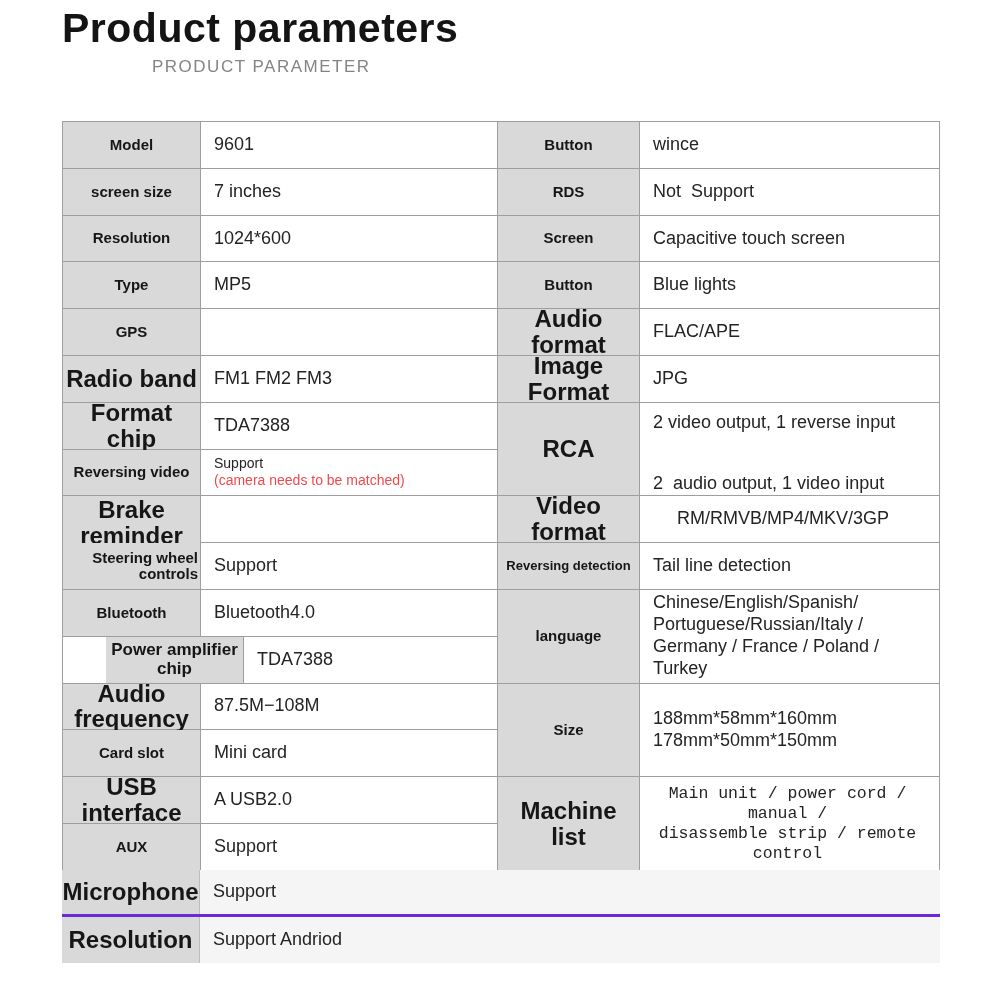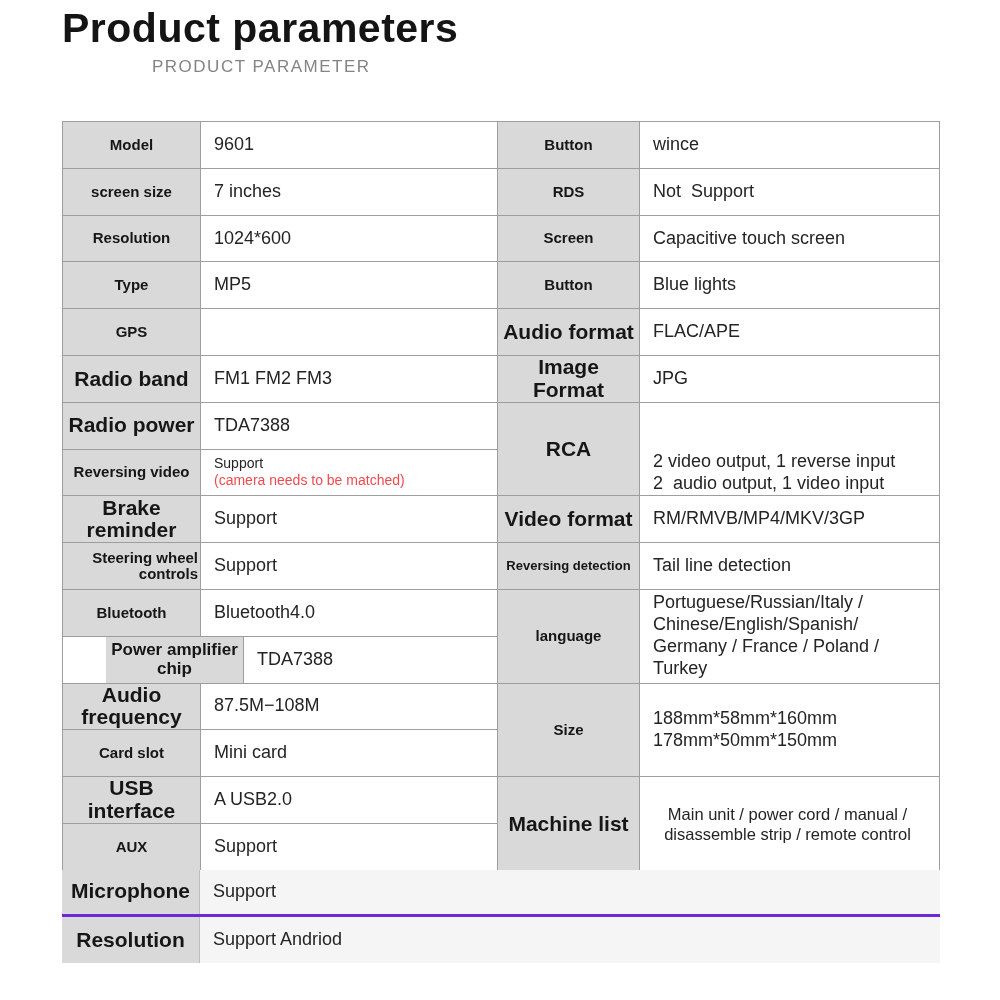--- a/index.html
+++ b/index.html
@@ -32,28 +32,28 @@
   }
   #left-table  .lbl { width:138px; }
   #right-table .lbl { width:142px; }
 
   .val {
     flex:1; display:flex; flex-direction:column; justify-content:center;
     padding-left:13px; padding-right:4px;
     font-size:18px; color:#242424; background:#ffffff;
     line-height:1.22; white-space:pre-wrap;
   }
-  .val.v-top { justify-content:flex-end; padding-top:9px; }
-  .val.v-center { padding-left:0; text-align:center; }
+  .val.v-top { justify-content:space-between; padding-top:9px; }
+  .val.v-center { padding-left:0; text-align:center;font-family:Liberation Mono, monospace; }
   .val.vz-sm { font-size:14px; }
   .val.vz-md { font-size:16.5px; }
   .val .note { color:#f2484e; }
 
   .lz-lg  { font-size:15px; }
-  .lz-md  { font-size:21px; }
+  .lz-md  { font-size:24px; }
   .lz-sm2 { font-size:17px; }
   .lz-sm  { font-size:15px;text-align:right; }
   .lz-xs  { font-size:13px; padding:0; }
 
   .bottom-rows { position:absolute; left:62px; width:878px; top:869.8px; }
   .b-row { display:flex; height:46.8px; border-bottom:3px solid #6d28d9; }
   .b-row:last-child { border-bottom:none; }
   .b-row .lbl { width:138px; border-right:1px solid #bdbdbd; background:#d9d9d9; }
   .b-row .bval {
     flex:1; background:#f5f5f5; display:flex; align-items:center;
@@ -85,28 +85,28 @@
         <div class="val"><span>MP5</span></div>
       </div>
       <div class="t-row" style="height: 46.8px;">
         <div class="lbl lz-lg">GPS</div>
       </div>
       <div class="t-row" style="height: 46.8px;">
         <div class="lbl lz-md">Radio band</div>
         <div class="val"><span>FM1 FM2 FM3</span></div>
       </div>
       <div class="t-row" style="height: 46.8px;">
-        <div class="lbl lz-md">Radio power</div>
+        <div class="lbl lz-md">Format chip</div>
         <div class="val"><span>TDA7388</span></div>
       </div>
       <div class="t-row" style="height: 46.8px;">
         <div class="lbl lz-lg">Reversing video</div>
         <div class="val vz-sm"><span>Support </span><span class="note">(camera needs to be matched)</span></div>
       </div>
-      <div class="t-row" style="height: 46.8px;">
+      <div class="t-row" style="height: 46.8px; flex-direction: column;">
         <div class="lbl lz-md">Brake reminder</div>
         <div class="val"><span>Support</span></div>
       </div>
       <div class="t-row" style="height: 46.8px;">
         <div class="lbl lz-sm">Steering wheel controls</div>
         <div class="val"><span>Support</span></div>
       </div>
       <div class="t-row" style="height: 46.8px;">
         <div class="lbl lz-lg">Bluetooth</div>
         <div class="val"><span>Bluetooth4.0</span></div>
@@ -154,31 +154,31 @@
         <div class="val"><div>FLAC/APE</div></div>
       </div>
       <div class="t-row" style="height: 46.8px;">
         <div class="lbl lz-md">Image Format</div>
         <div class="val"><span>JPG</span></div>
       </div>
       <div class="t-row" style="height: 93.6px;">
         <div class="lbl lz-md">RCA</div>
         <div class="val v-top"><div>2 video output, 1 reverse input</div><div>2  audio output, 1 video input</div></div>
       </div>
-      <div class="t-row" style="height: 46.8px;">
+      <div class="t-row" style="height: 46.8px; gap: 24px;">
         <div class="lbl lz-md">Video format</div>
         <div class="val"><span>RM/RMVB/MP4/MKV/3GP</span></div>
       </div>
       <div class="t-row" style="height: 46.8px; justify-content: center;">
         <div class="lbl lz-xs">Reversing detection</div>
         <div class="val"><span>Tail line detection</span></div>
       </div>
       <div class="t-row" style="height: 93.6px;">
         <div class="lbl lz-lg">language</div>
-        <div class="val"><div>Portuguese/Russian/Italy /</div><div>Chinese/English/Spanish/</div><div>Germany / France / Poland /</div><div>Turkey</div></div>
+        <div class="val"><div>Chinese/English/Spanish/</div><div>Portuguese/Russian/Italy /</div><div>Germany / France / Poland /</div><div>Turkey</div></div>
       </div>
       <div class="t-row" style="height: 93.6px;">
         <div class="lbl lz-lg">Size</div>
         <div class="val"><div>188mm*58mm*160mm</div><div>178mm*50mm*150mm</div></div>
       </div>
       <div class="t-row" style="height: 93.6px;">
         <div class="lbl lz-md">Machine list</div>
         <div class="val vz-md v-center"><div>Main unit / power cord / manual /</div><div>disassemble strip / remote control</div></div>
       </div>
     </div>

